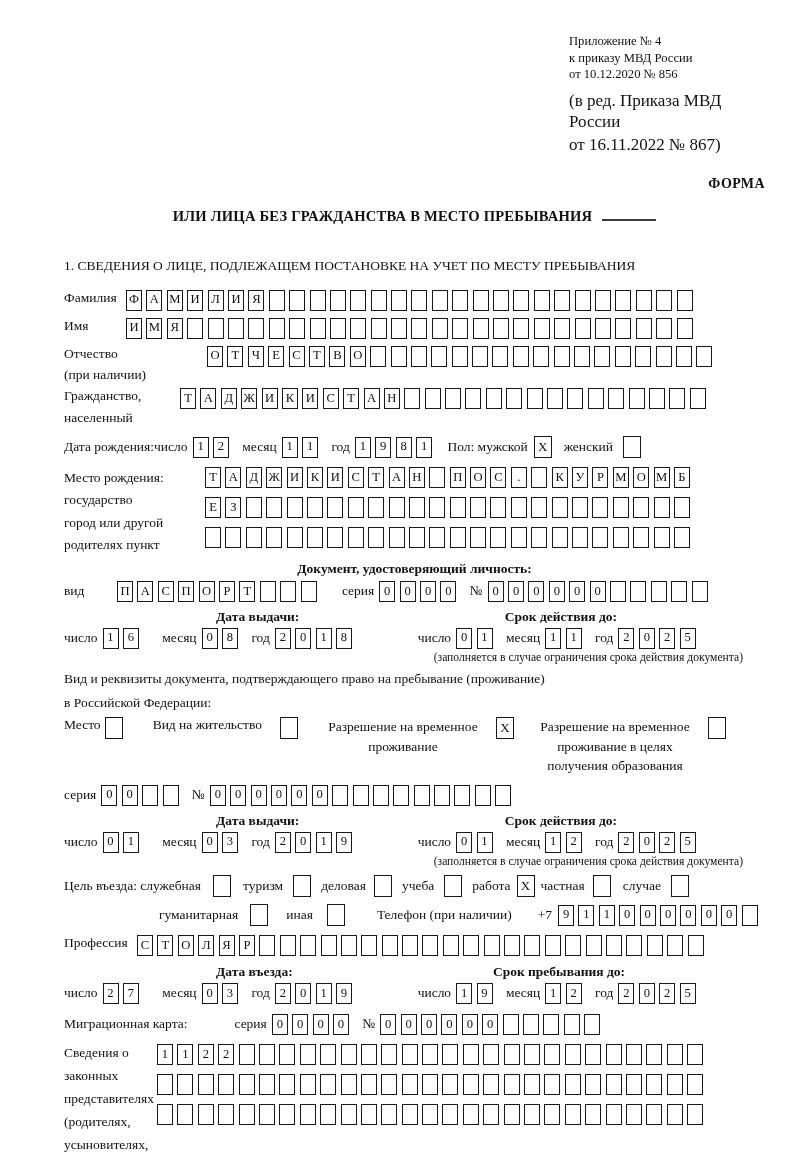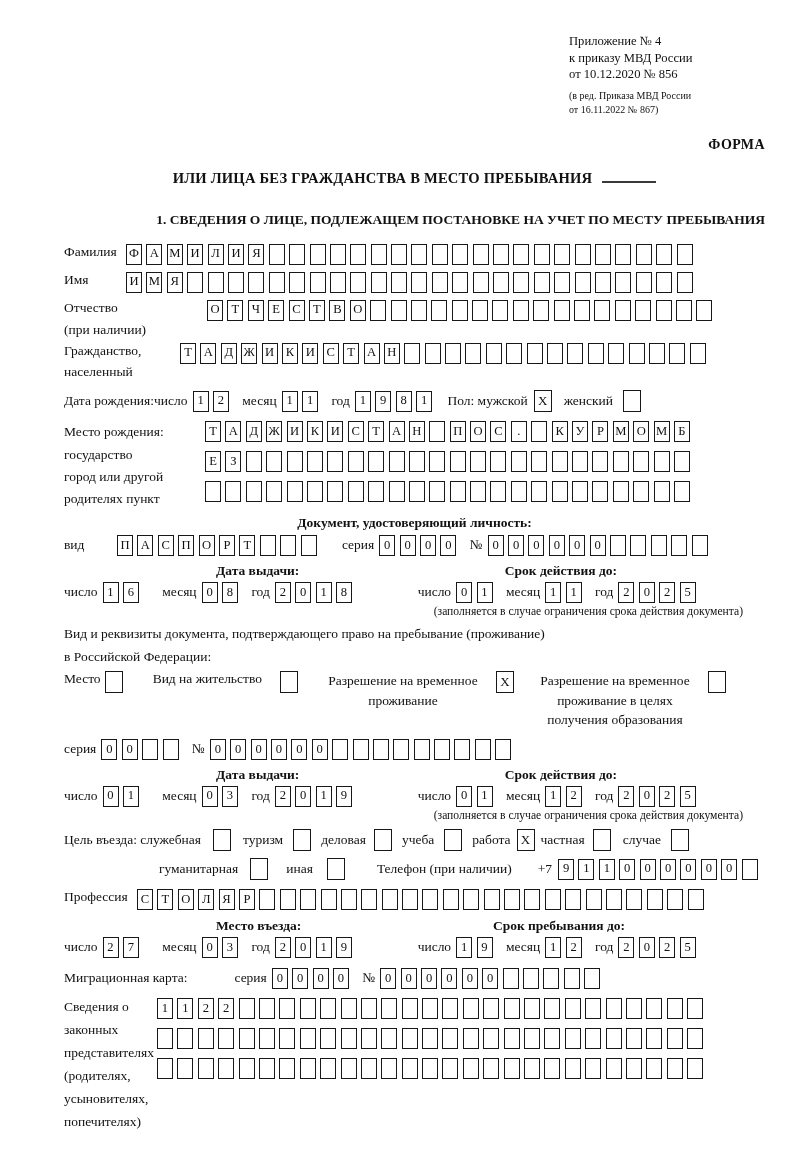--- a/index.html
+++ b/index.html
@@ -1,26 +1,26 @@
 <!DOCTYPE html>
 <html><head>
 <meta charset="utf-8">
 <style>
   *{box-sizing:border-box;margin:0;padding:0}
   html,body{width:800px;height:1163px;overflow:hidden;background:#ffffff;color:#111;
     font-family:"Liberation Serif", serif;font-size:13.5px;line-height:1.25}
   .page{padding:34px 35px 0 64px;position:relative}
   .annex{margin-left:auto;width:196px;font-size:12.6px}
   .annex .l{margin-bottom:1px}
-  .annex .edit{margin-top:7px;font-size:10px}
+  .annex .edit{margin-top:7px;font-size:17px}
   .forma{text-align:right;font-weight:bold;font-size:14px;margin-top:20px;letter-spacing:.4px}
   .title{text-align:center;font-weight:bold;font-size:14.6px;margin-top:15px;letter-spacing:.2px}
   .title .t2{margin-top:4px}
   .blank{display:inline-block;width:54px;border-bottom:2px solid #3a3a3a;height:.95em;margin-left:10px}
-  .sect{font-weight:bold;font-size:13.5px;margin-top:25px;text-align:right}
+  .sect{font-weight:normal;font-size:13.5px;margin-top:32px;text-align:left}
   .row{display:flex;align-items:flex-start}
   .cells{display:flex;flex-wrap:nowrap}
   .cell{flex:none;width:16px;height:21px;border:1.6px solid #181818;margin-right:4.4px;
     display:flex;align-items:center;justify-content:center;font-size:12.6px;background:#fff}
   .cb{flex:none;width:18px;height:22px;border:1.6px solid #181818;display:flex;align-items:center;
     justify-content:center;font-size:13px;background:#fff}
   .lab{flex:none}
   .vgap > .cells{margin-bottom:9px}
   .center-b{font-weight:bold;text-align:center}
   .note{font-size:11.6px;text-align:right}
@@ -546,21 +546,21 @@
         <div class="cell"></div>
         <div class="cell"></div>
         <div class="cell"></div>
         <div class="cell"></div>
         <div class="cell"></div>
         <div class="cell"></div>
       </div>
   </div>
 
   <div class="row" style="margin-top:8px">
-    <div class="center-b" style="margin-left:152px">Место въезда:</div>
+    <div class="center-b" style="margin-left:152px">Дата въезда:</div>
     <div class="center-b" style="margin-left:auto;margin-right:140px">Срок пребывания до:</div>
   </div>
 
   <div class="row" style="margin-top:2px">
     <div class="dg">
       <span class="lab">число</span>
       <div class="cells">
           <div class="cell">2</div>
           <div class="cell">7</div>
         </div>

